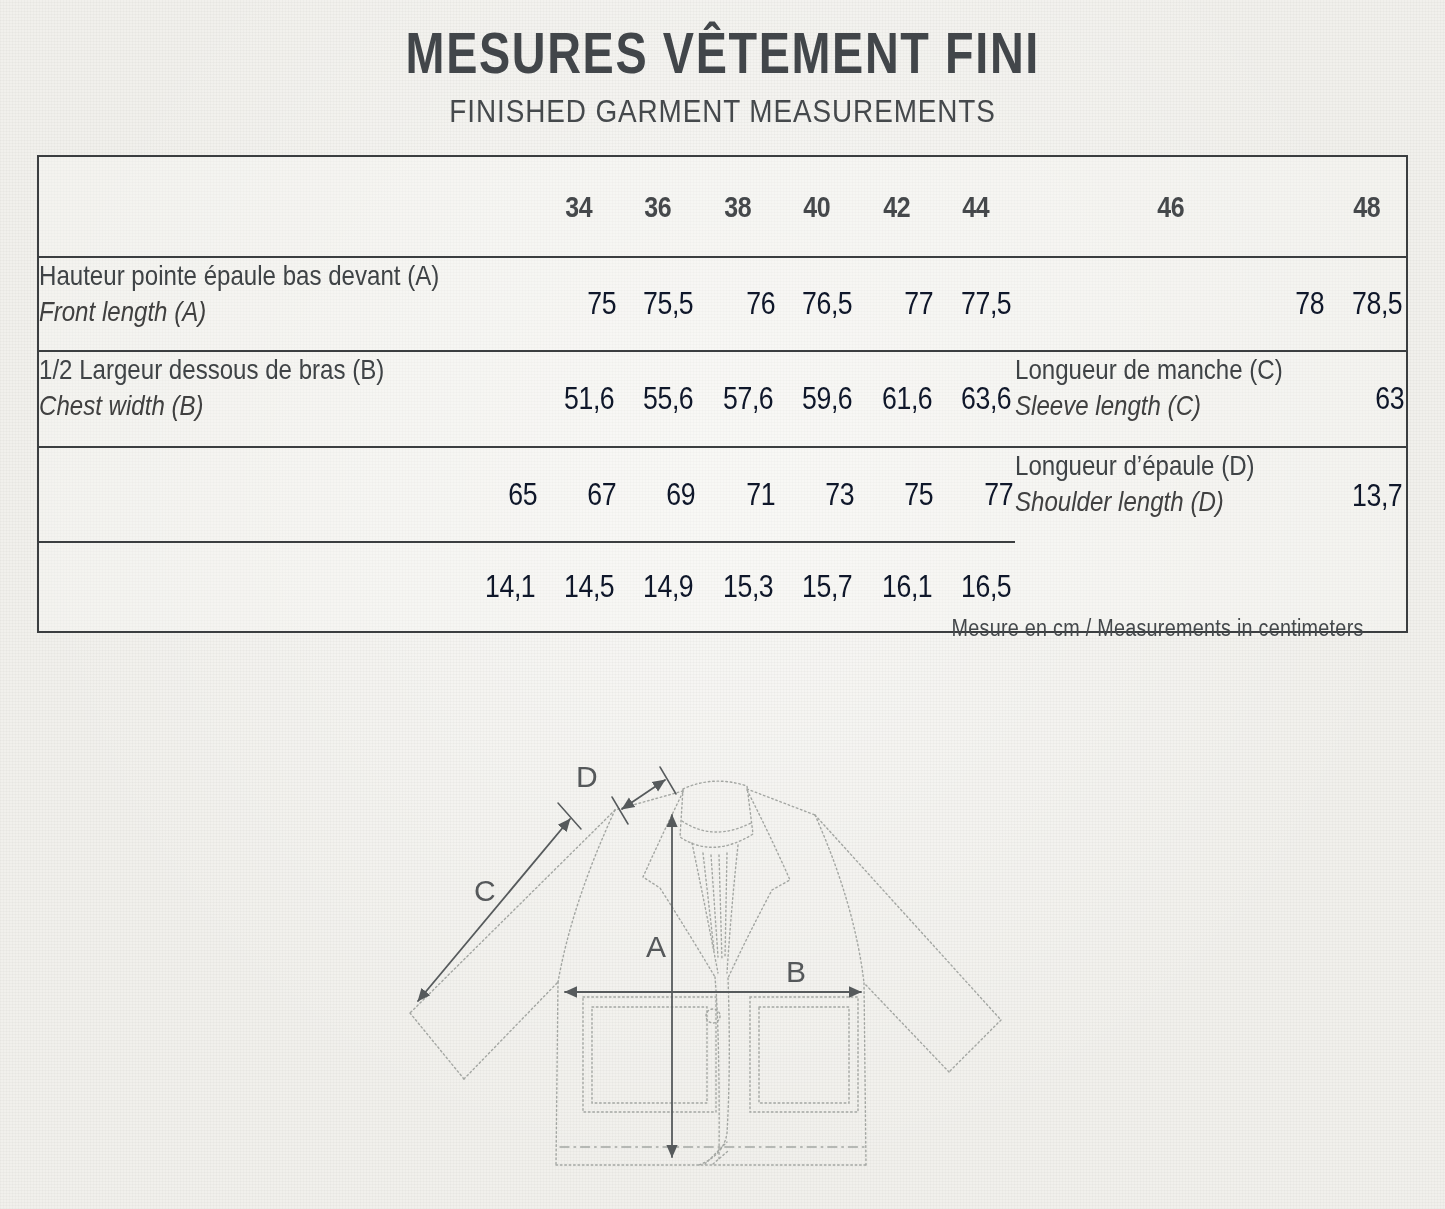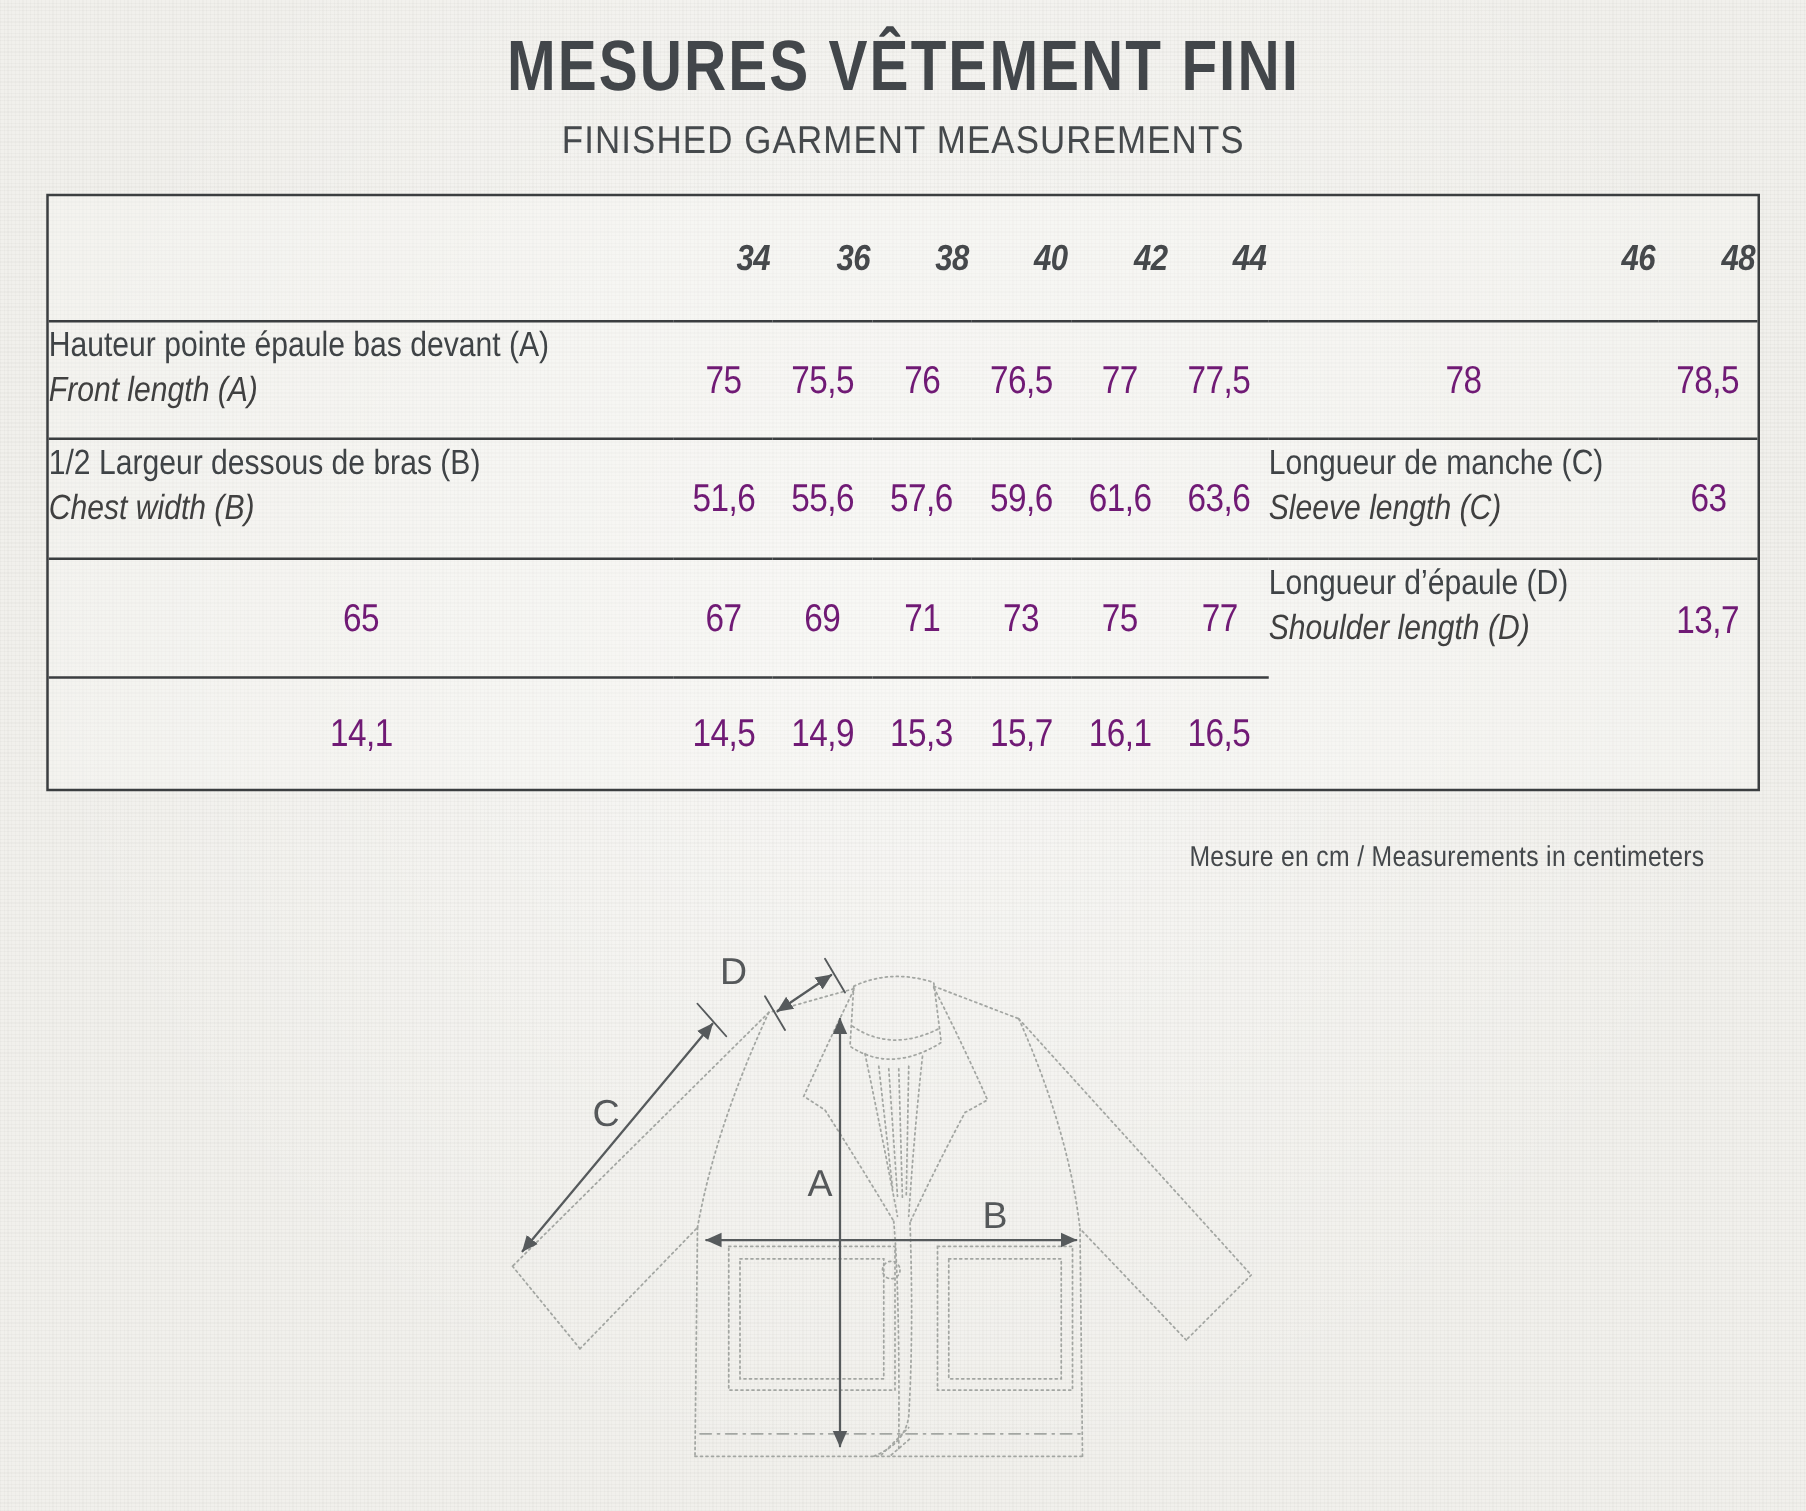--- a/index.html
+++ b/index.html
@@ -24,29 +24,29 @@
   .size-table{
     position:absolute;left:37px;top:155px;width:1371px;height:478px;
     box-sizing:border-box;border:2px solid #3b3e40;
     display:grid;
     grid-template-columns:500px repeat(8, 1fr);
     grid-template-rows:101px 94px 96px 95px auto;
     background:rgba(248,248,245,0.35);
   }
   .cell{box-sizing:border-box;}
   .rule{border-bottom:2px solid #3b3e40;}
-  .c-size{display:flex;align-items:flex-end;justify-content:flex-end;padding-bottom:32px;
-          font-size:29px;font-weight:bold;color:#45484b;letter-spacing:-0.5px;font-style:italic;}
+  .c-size{display:flex;align-items:flex-end;justify-content:center;padding-bottom:32px;
+          font-size:29px;font-weight:bold;color:#45484b;letter-spacing:-0.5px;}
   .c-label{display:flex;flex-direction:column;line-height:1.3;}
   .lbl-fr{font-size:28px;color:#3f4346;}
   .lbl-en{font-size:28px;font-style:italic;color:#404040;}
-  .c-val{display:flex;align-items:center;justify-content:center;
-         font-size:31px;color:#701a75;letter-spacing:-0.5px;}
-
-  .units-note{position:absolute;top:672px;left:37px;width:1360px;text-align:right;
+  .c-val{display:flex;align-items:center;justify-content:flex-end;
+         font-size:31px;color:#0f172a;letter-spacing:-0.5px;}
+
+  .units-note{position:absolute;top:615px;left:37px;width:1360px;text-align:right;
               font-size:23px;color:#44484b;letter-spacing:0.3px;}
 
   .diagram{position:absolute;left:400px;top:735px;width:650px;height:474px;}
   .diagram svg{display:block;}
   text.dim-label{font-size:30px;fill:#55585a;letter-spacing:1px;}
 </style>
 </head>
 <body>
 
 <div class="title-wrap">

